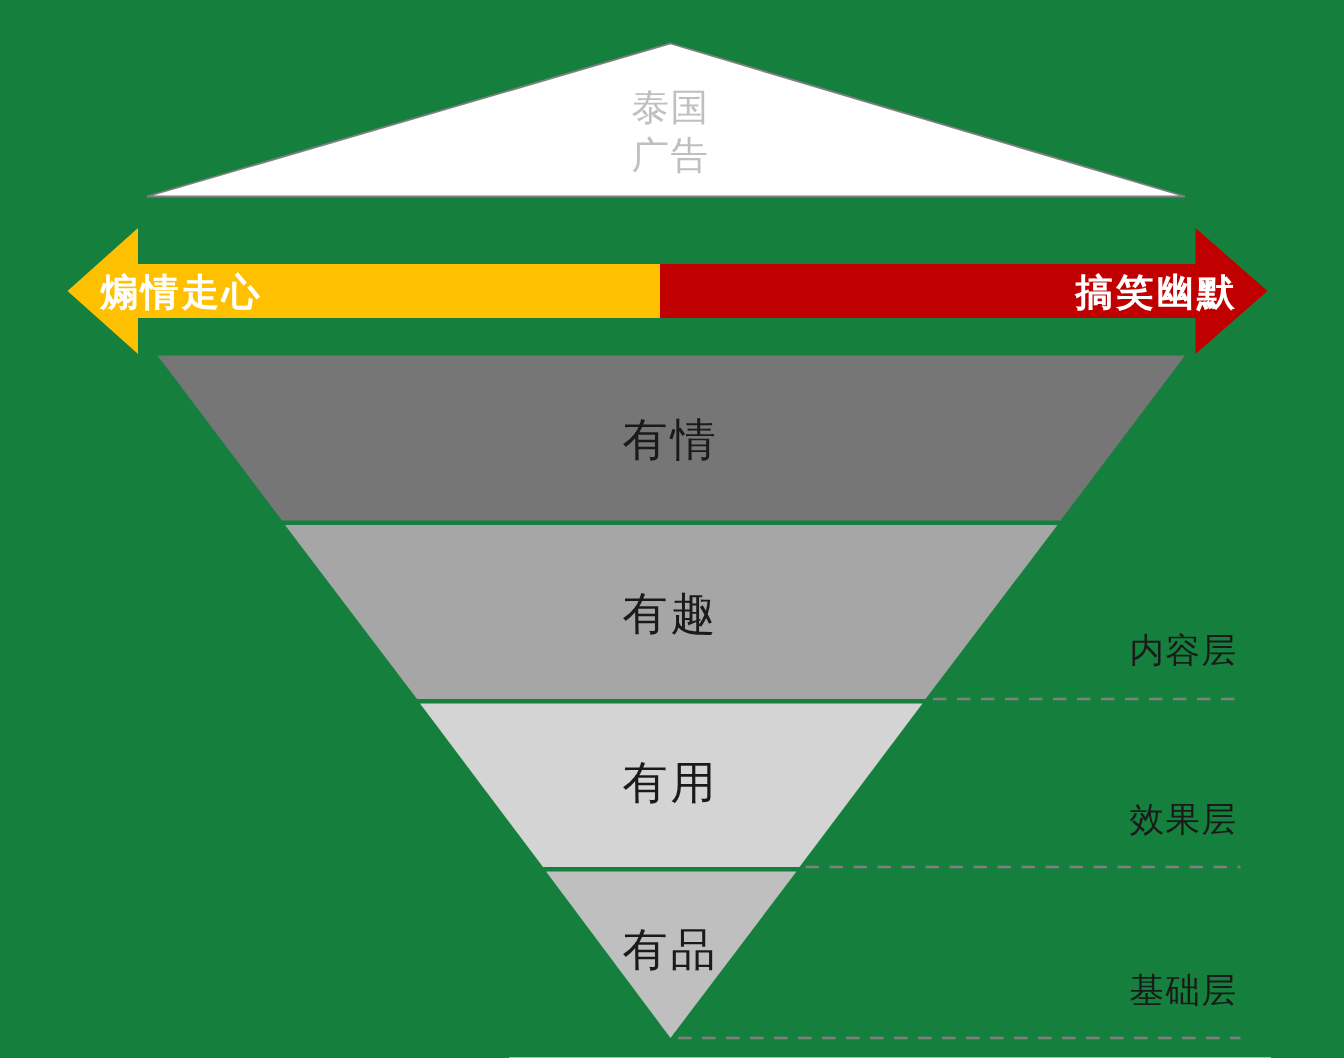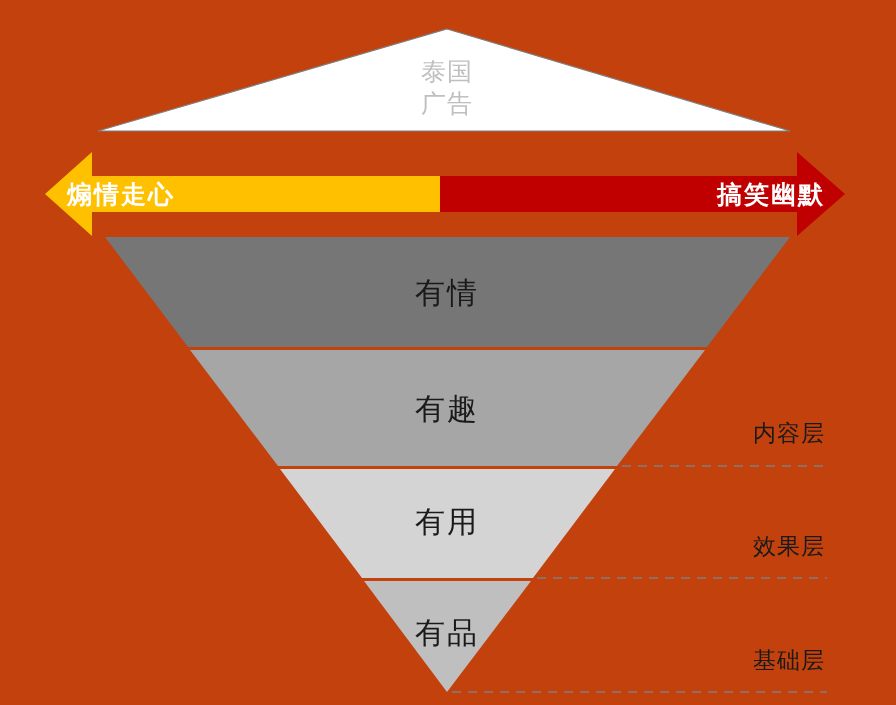--- a/index.html
+++ b/index.html
@@ -7,21 +7,21 @@
     padding: 0;
     background: #ffffff;
   }
   body {
     font-family: "Liberation Sans", "DejaVu Sans", sans-serif;
   }
   #canvas {
     position: relative;
     width: 896px;
     height: 705px;
-    background: #c2410c;
+    background: #15803d;
     overflow: hidden;
   }
   #diagram-svg {
     position: absolute;
     left: 0;
     top: 0;
     width: 896px;
     height: 705px;
   }
   .svg-label {

